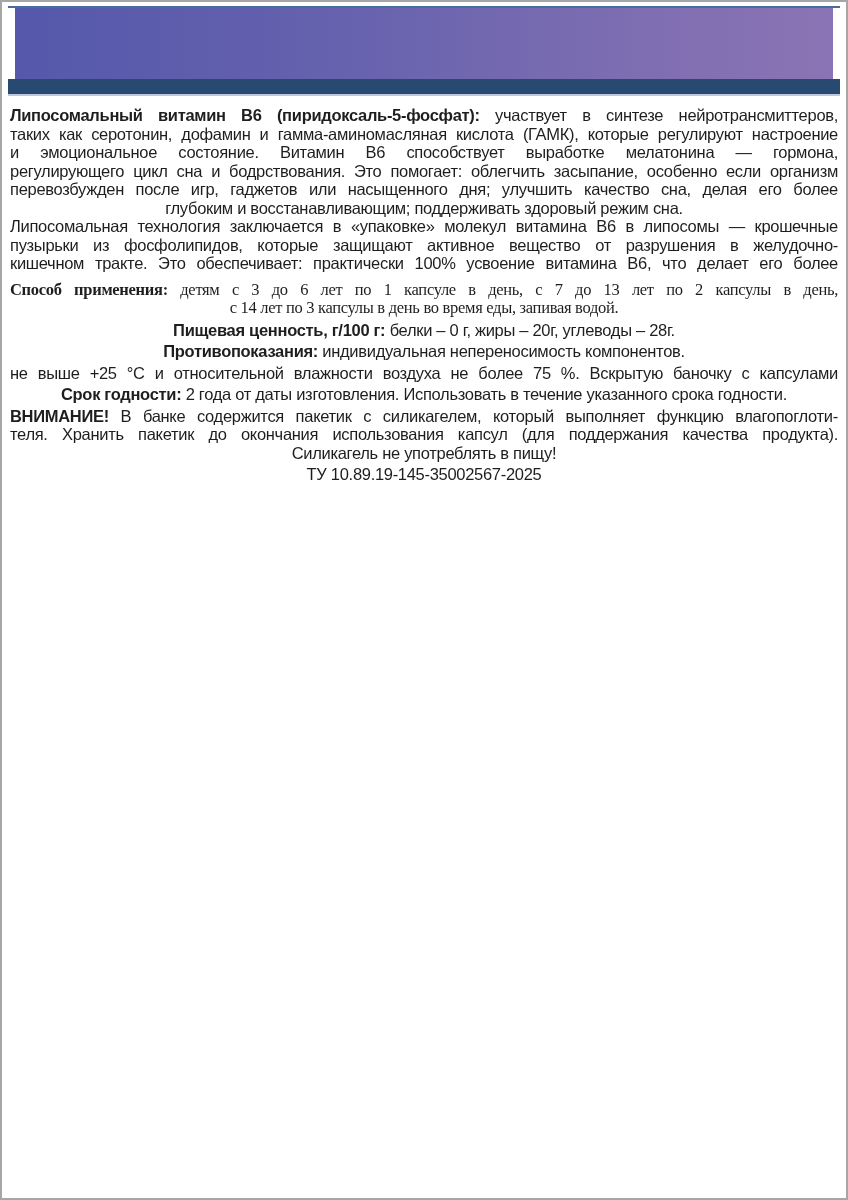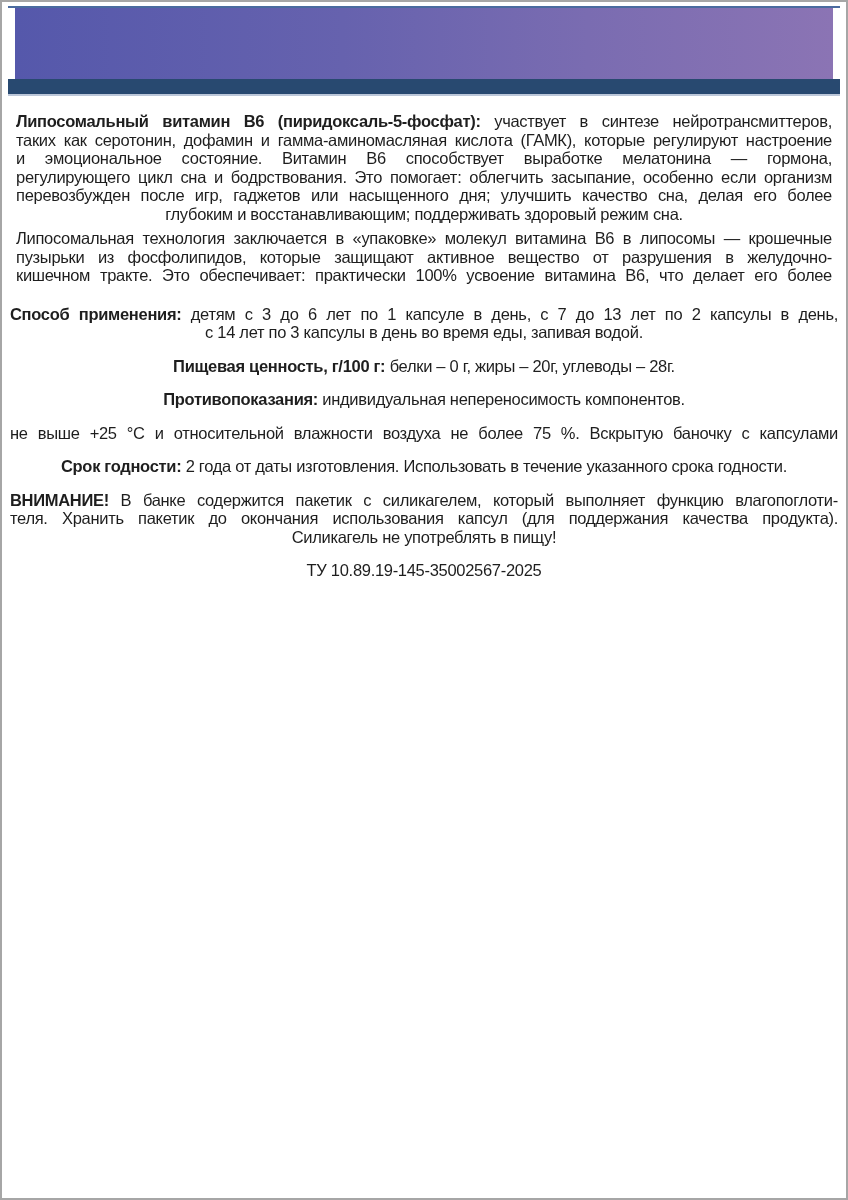--- a/index.html
+++ b/index.html
@@ -49,23 +49,23 @@
     line-height: 18.5px;
     letter-spacing: -0.3px;
   }
   .jl {                       
     text-align: justify;
     text-align-last: justify;
   }
   .ll {                       
     text-align: center;
   }
-  .para { margin: 6px; }
-  .sec { margin-top: 15px; }
-  .sec-usage { margin-top: 20px; }
+  .para { margin: 0; }
+  .sec { margin-top: 3px; }
+  .sec-usage { margin-top: 8px; font-family: Liberation Serif, serif; }
   b { font-weight: bold; }
 </style>
 </head>
 <body>
 
 <div class="page">
 
   <div class="header">
     <div class="header-topline"></div>
     <div class="header-gradient"></div>

